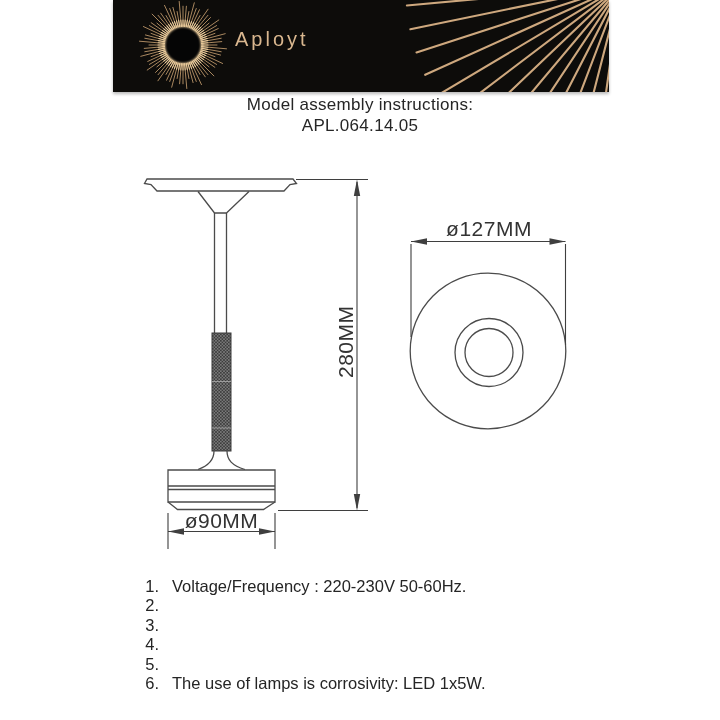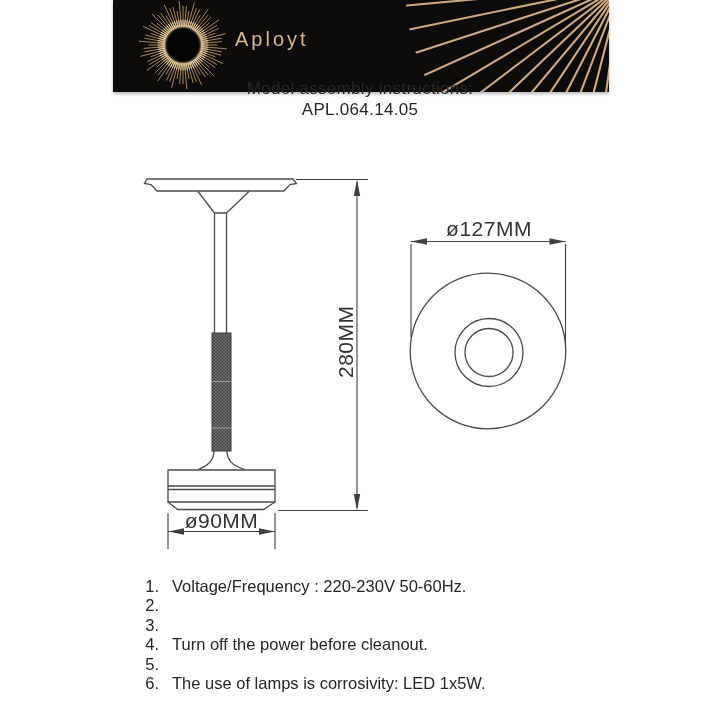--- a/index.html
+++ b/index.html
@@ -14,21 +14,21 @@
     box-shadow:0 2px 3px rgba(0,0,0,0.28);
   }
   .banner svg{position:absolute;left:0;top:0;}
   .brand{
     position:absolute;left:122px;top:22px;
     font-size:20px;line-height:34px;font-weight:400;
     letter-spacing:3px;color:#d9b78f;
   }
   
   .title-block{
-    position:absolute;left:0;top:79px;width:720px;text-align:center;
+    position:absolute;left:0;top:95px;width:720px;text-align:center;
     color:#262626;
   }
   .title-line{font-size:17px;line-height:20.5px;letter-spacing:0.3px;font-weight:500;}
   
   .drawing{position:absolute;left:130px;top:160px;width:470px;height:400px;}
   .drawing svg{display:block;}
   
   .instructions{
     position:absolute;left:141px;top:577px;width:470px;
     color:#252525;font-size:16.5px;line-height:19.4px;font-weight:400;
@@ -291,21 +291,20 @@
       <span class="instr-text">Voltage/Frequency : 220-230V 50-60Hz.</span>
     </div>
     <div class="instr-row">
       <span class="instr-num">2.</span>
     </div>
     <div class="instr-row">
       <span class="instr-num">3.</span>
     </div>
     <div class="instr-row">
       <span class="instr-num">4.</span>
-      <span class="instr-text">Turn off the power before cleanout.</span>
     </div>
     <div class="instr-row">
       <span class="instr-num">5.</span>
     </div>
     <div class="instr-row">
       <span class="instr-num">6.</span>
       <span class="instr-text">The use of lamps is corrosivity: LED 1x5W.</span>
     </div>
   </div>
 

